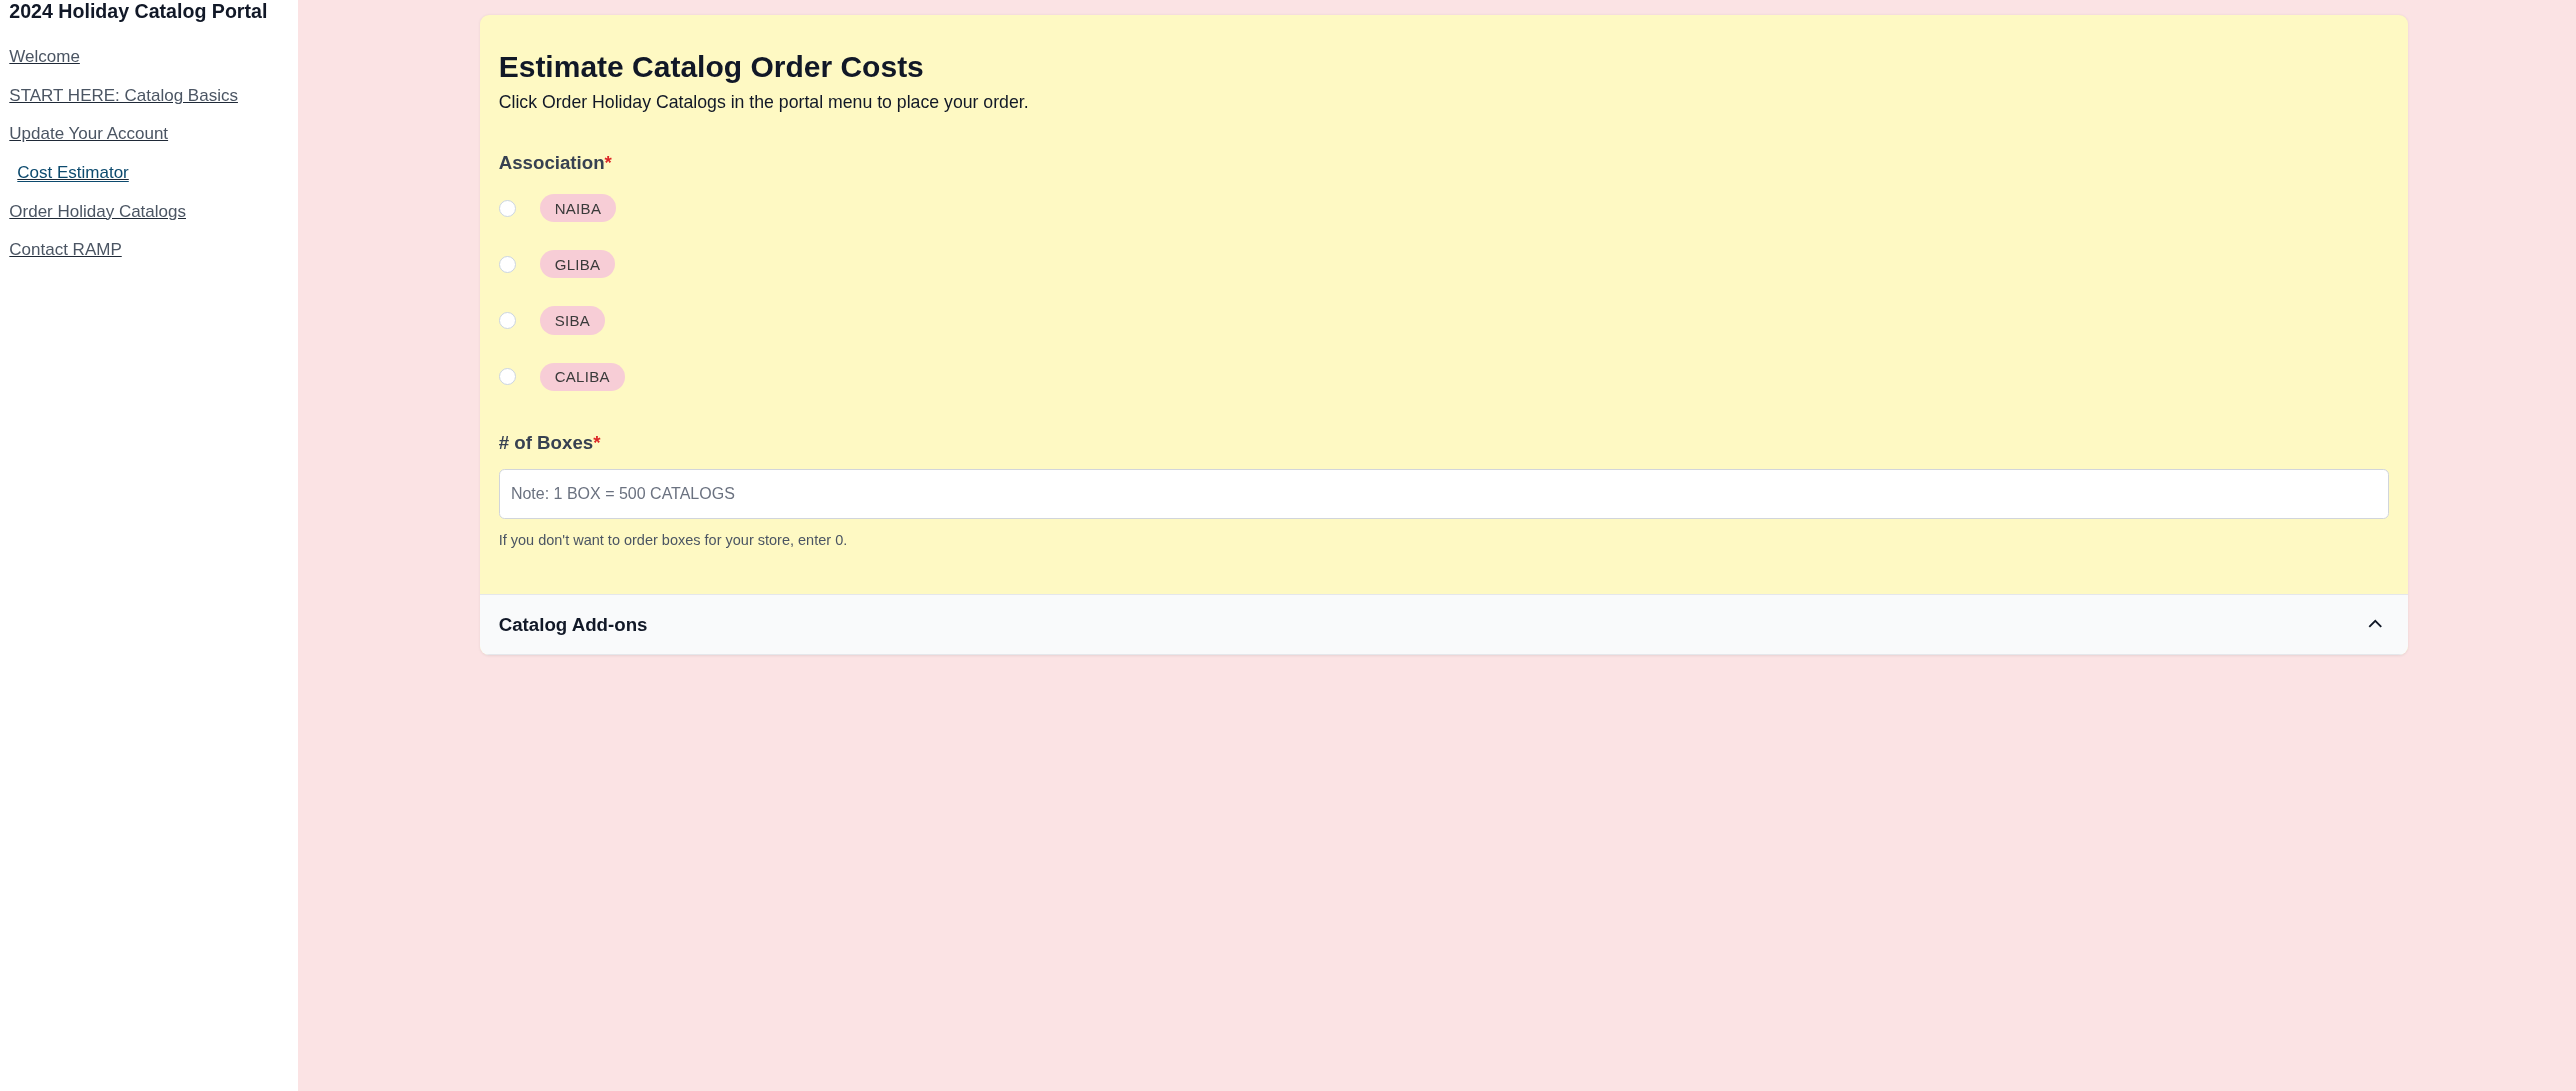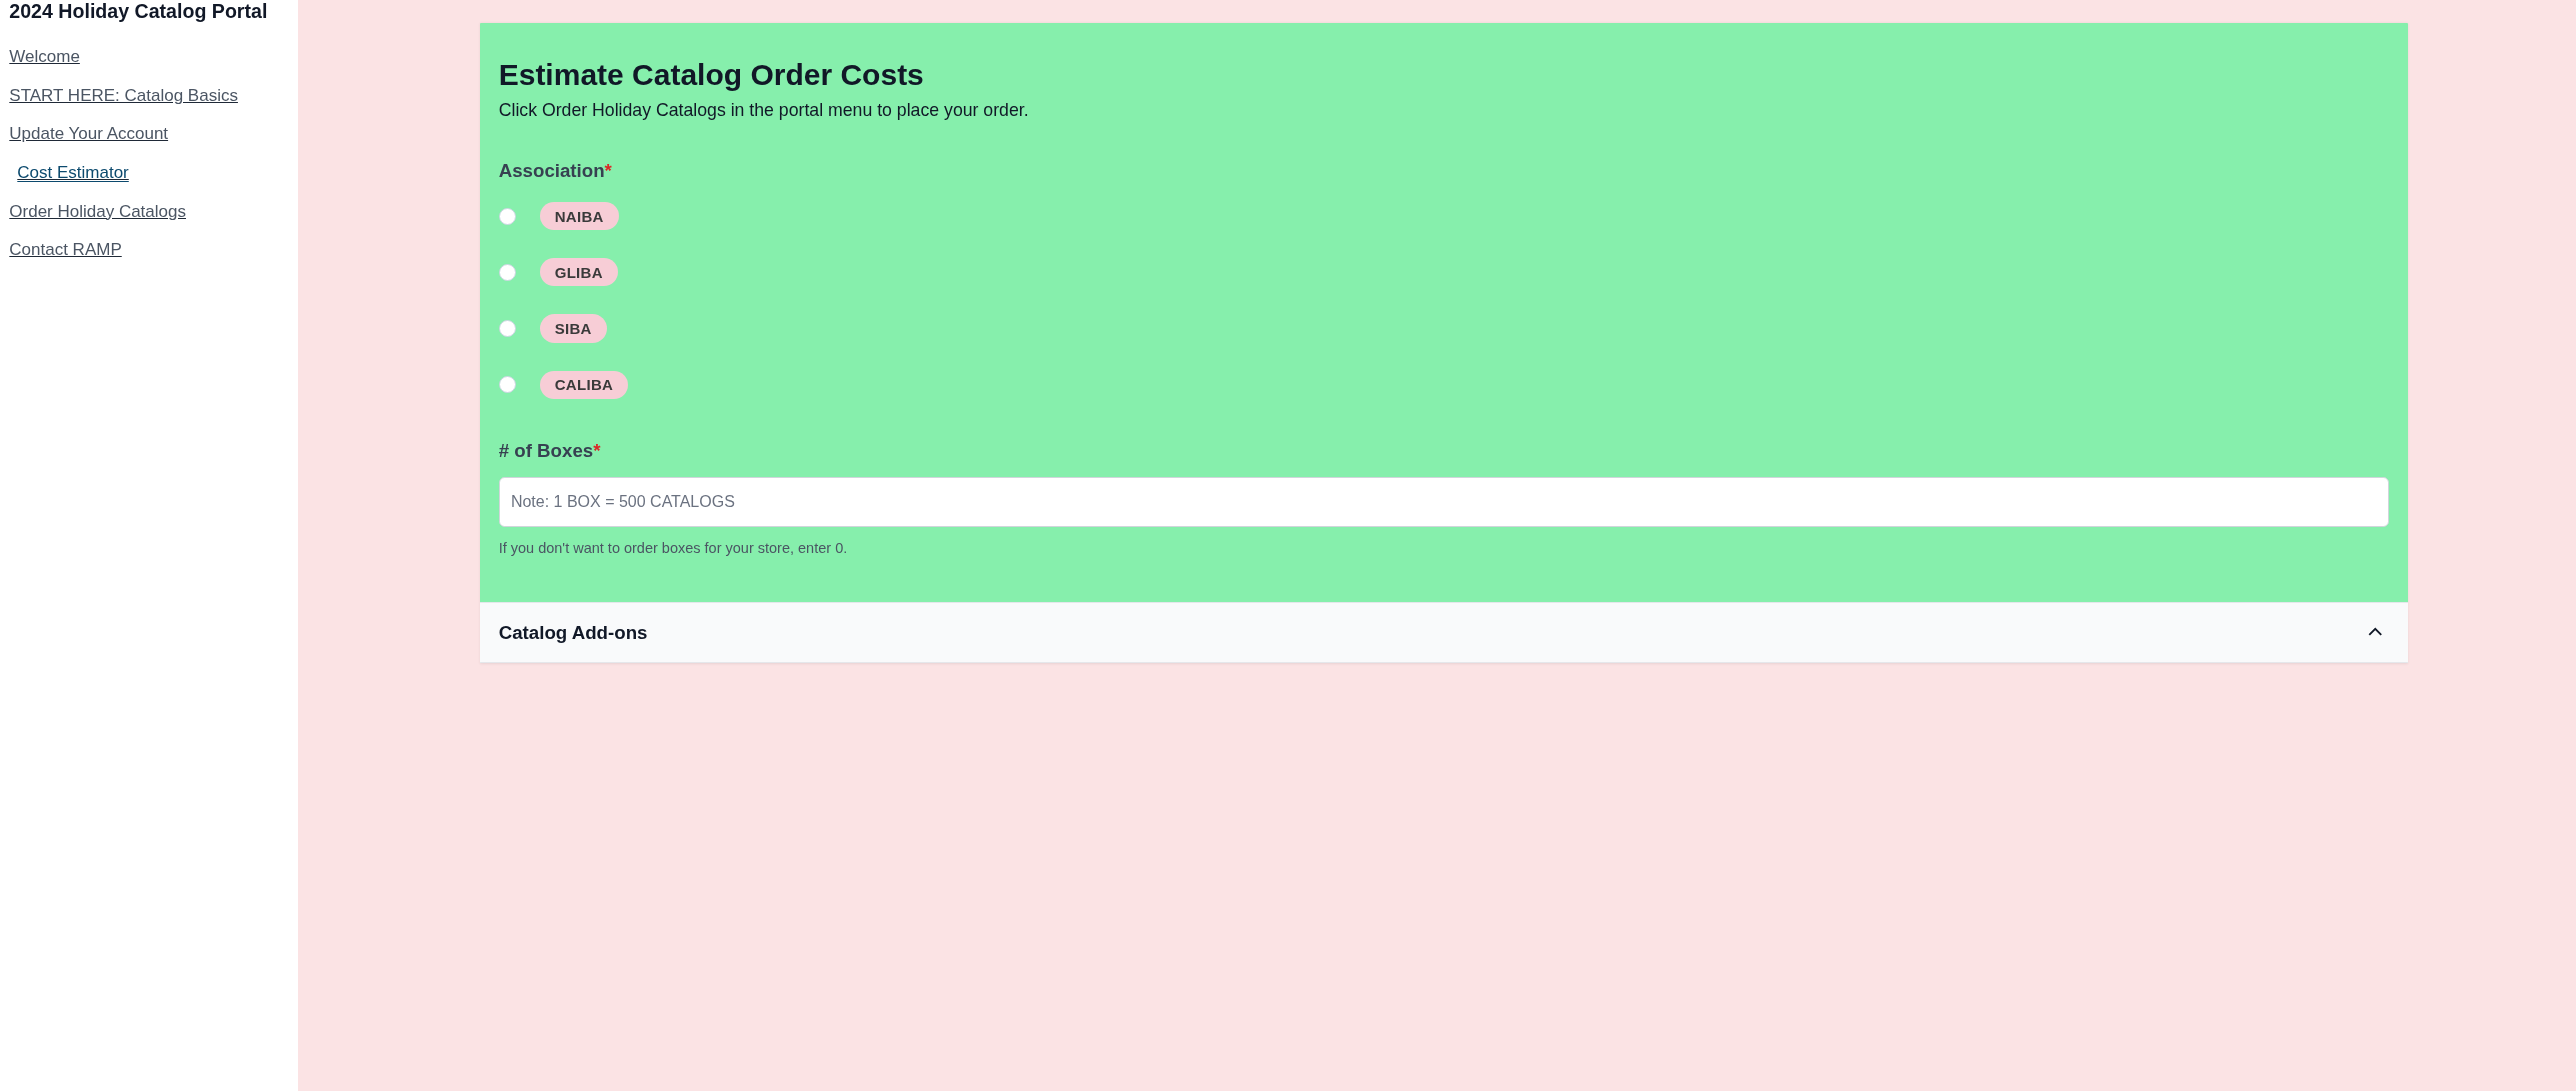--- a/index.html
+++ b/index.html
@@ -43,25 +43,24 @@
     text-decoration: underline;
     text-underline-offset: 2.8px;
     margin-left: 8px;
   }
   .main {
     flex: 1;
     padding: 15px 168px 0 182px;
     overflow: auto;
   }
   .card {
-    background: #86efac;
-    border-radius: 1px;
+    background: #fef9c3;
+    border-radius: 9px;
     box-shadow: 0 0.9px 2.8px rgba(0,0,0,0.08);
     overflow: hidden;
-    margin-top: 8px;
   }
   .card-body {
     padding: 35px 18.7px 37px 18.7px;
   }
   .page-title {
     font-size: 30px;
     font-weight: 700;
     color: #111827;
     margin-bottom: 7.5px;
   }
@@ -96,21 +95,21 @@
     border: 1.9px solid #cbd5e1;
     border-radius: 50%;
     background: #fff;
     cursor: pointer;
     flex-shrink: 0;
   }
   .radio-pill {
     background: #f7cdd6;
     color: #3a3a3a;
     font-size: 15px;
-    font-weight: 700;
+    font-weight: 400;
     padding: 5.6px 15px;
     border-radius: 15px;
     letter-spacing: 0.3px;
   }
   .text-input {
     width: 100%;
     height: 50px;
     border: 0.9px solid #d1d5db;
     border-radius: 5.6px;
     padding: 0 11.2px;

